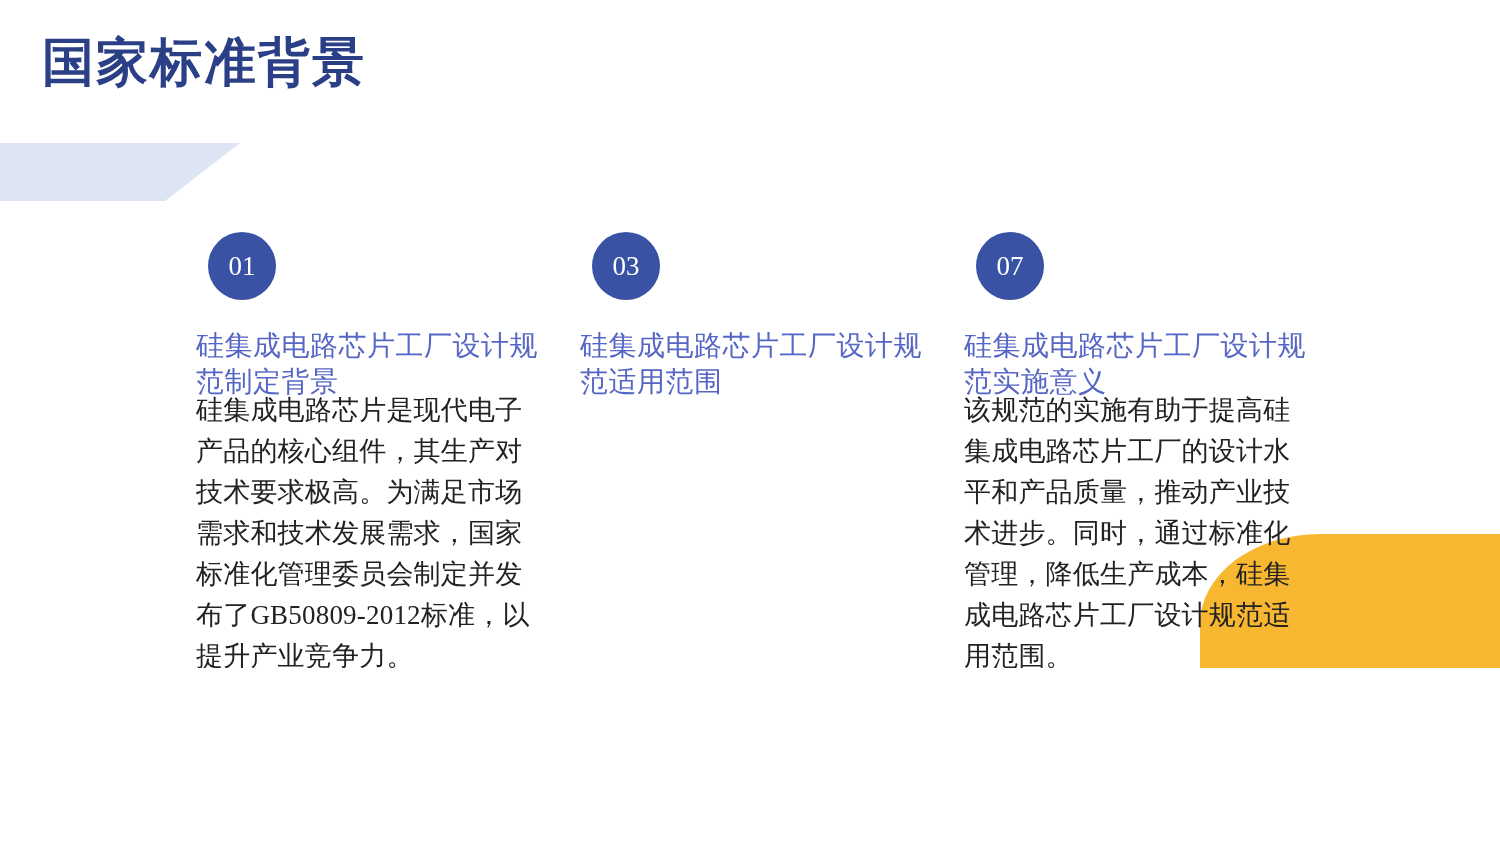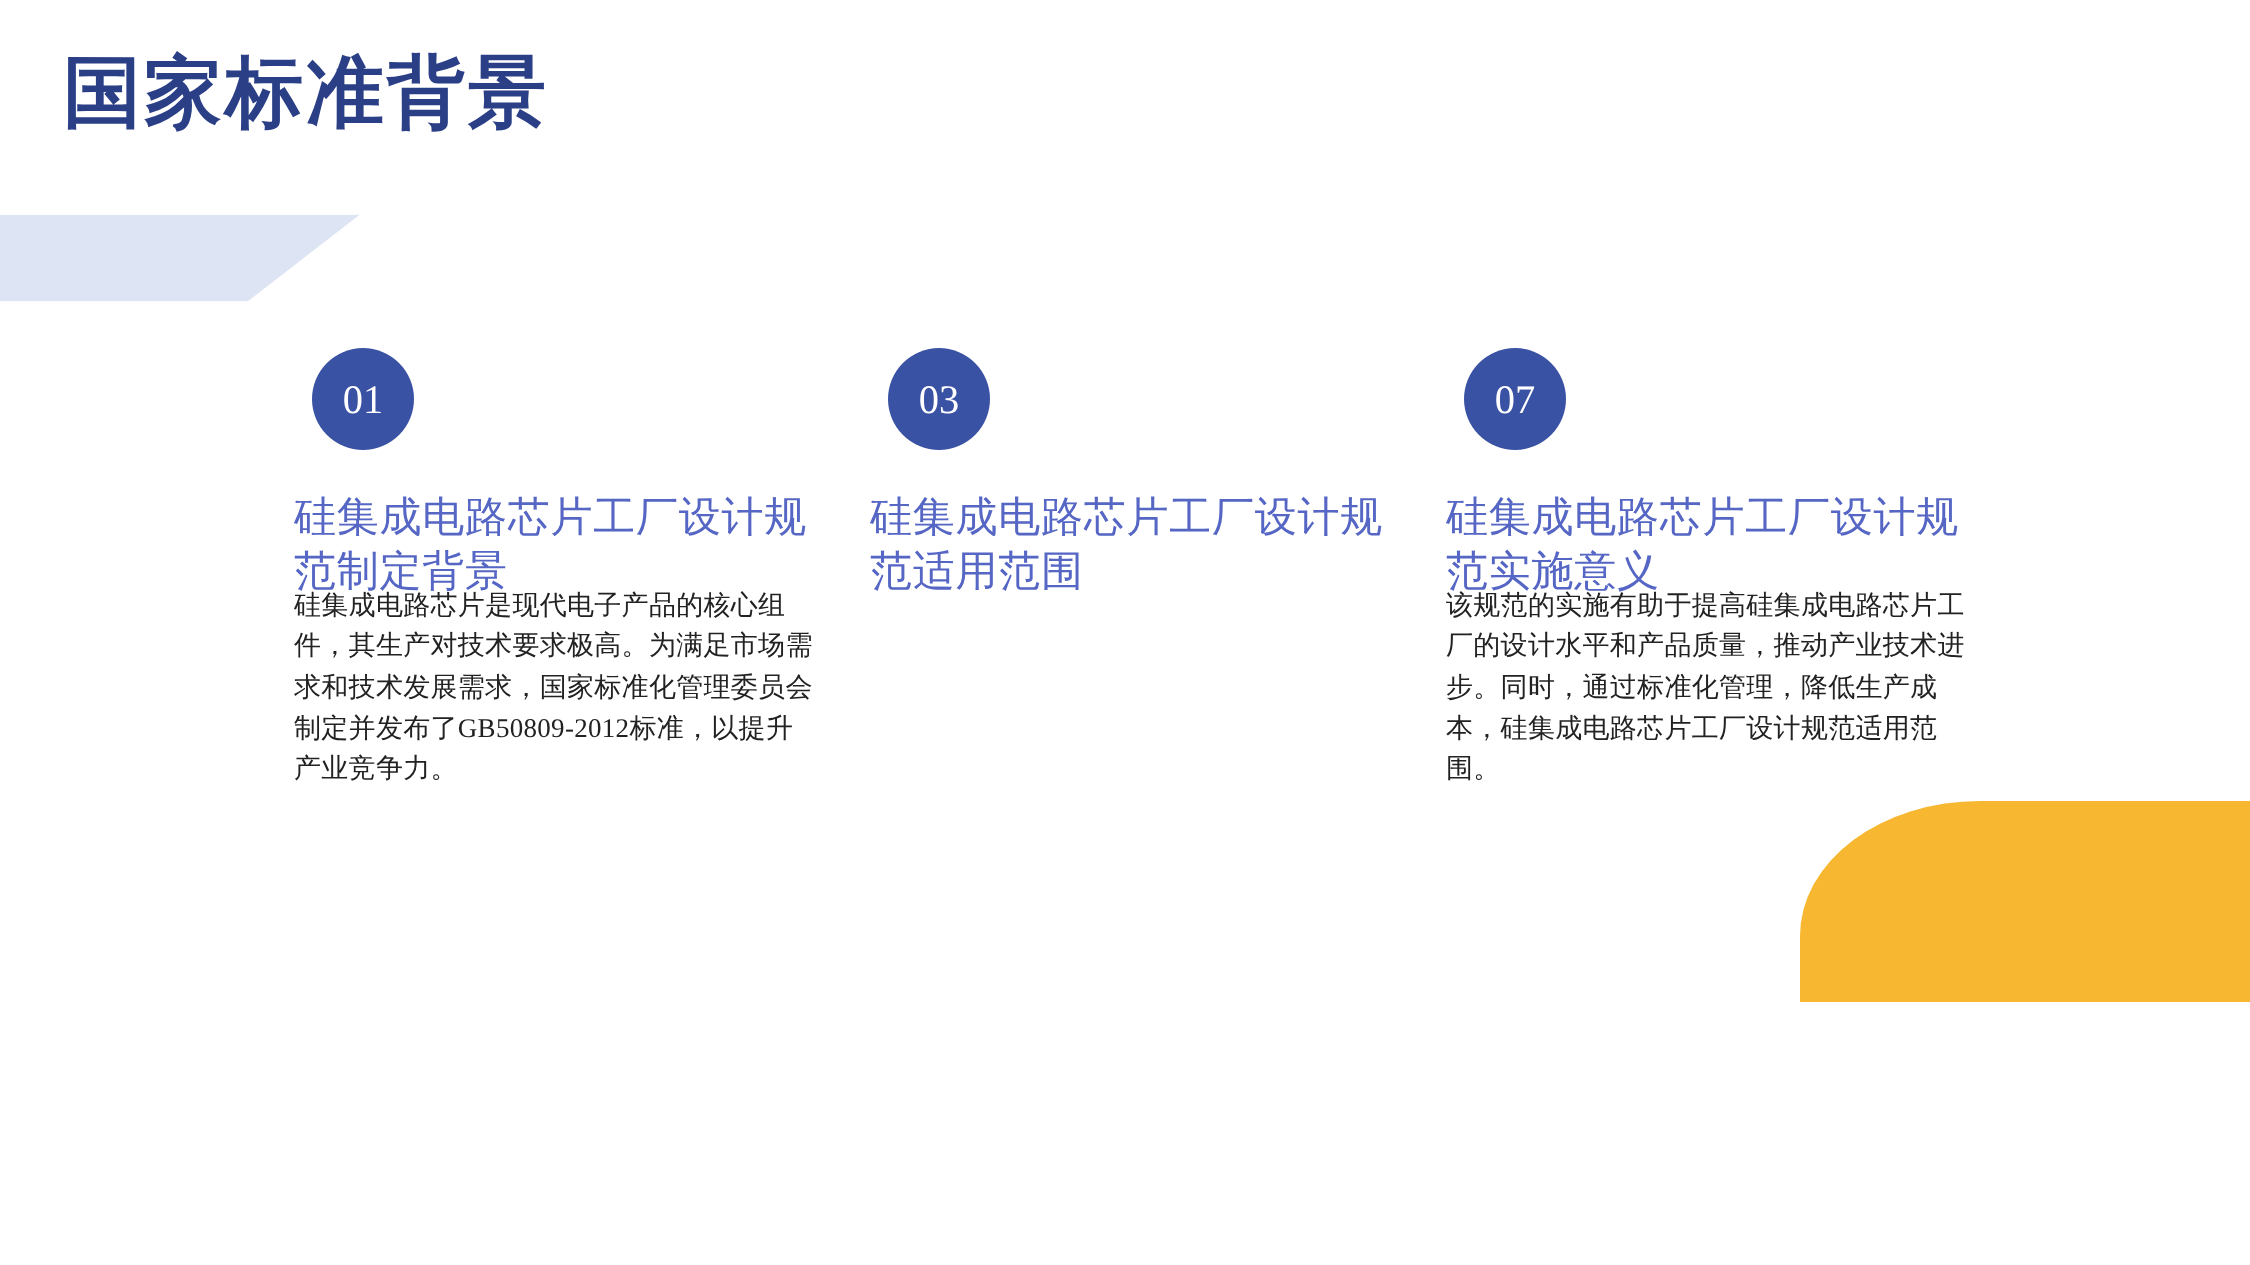--- a/index.html
+++ b/index.html
@@ -111,21 +111,21 @@
     font-size: 28px;
     color: #5566c4;
     line-height: 1.28;
     letter-spacing: 0.5px;
     height: 0;           
     overflow: visible;
   }
   .col-body {
     margin-top: 62px;
     font-family: "Liberation Serif", serif;
-    font-size: 18px;
+    font-size: 27px;
     color: #222222;
     line-height: 1.52;
     letter-spacing: 0.2px;
   }
 </style>
 </head>
 <body>
 
 <div class="slide">
 

